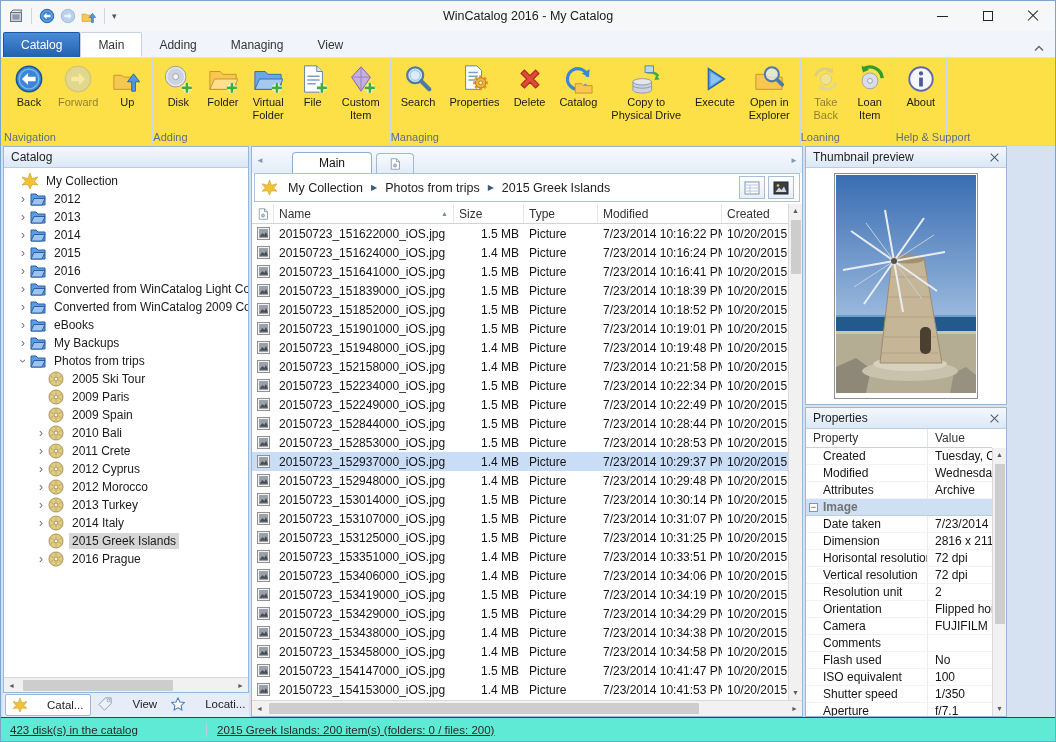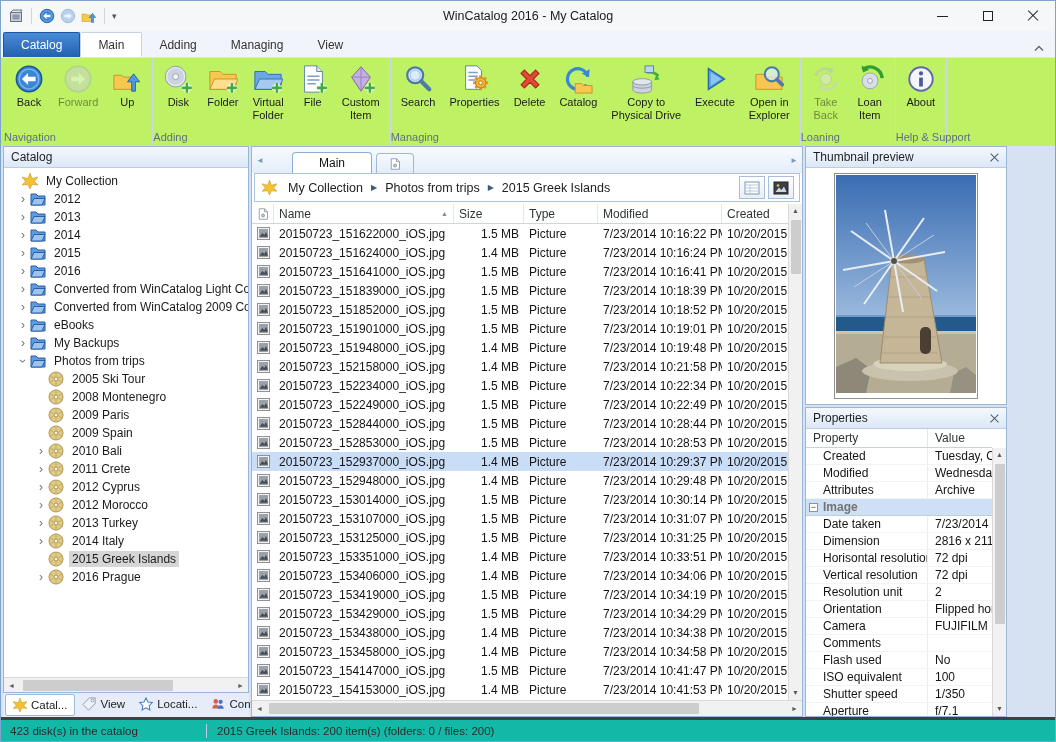--- a/index.html
+++ b/index.html
@@ -33,21 +33,21 @@
     display:flex; align-items:center; font-size:12px; margin:1px 0 0 2px;
     border:1px solid #1c55a0; border-bottom:none; border-radius:2px 2px 0 0; }
   .rtabs { display:flex; }
   .rtab { padding:0 17px; display:flex; align-items:center; font-size:12px; color:#333; margin-top:1px; }
   .rtab.act-true { background:#fff; border:1px solid #c6d3e4; border-bottom:1px solid #fff;
     border-radius:2px 2px 0 0; }
   .collapse-ribbon { position:absolute; right:10px; top:37px; z-index:5; }
 
   
   .ribbon { position:absolute; top:57px; left:0; right:0; height:88px;
-    background:#bef264; border-bottom:1px solid #c7d3e6; display:flex; padding-left:3px; }
+    background:#fde047; border-bottom:1px solid #c7d3e6; display:flex; padding-left:3px; }
   .rgroup { position:relative; display:flex; flex-direction:column; padding:2px 3px 15px;
     border-right:1px solid #cbd8ea; }
   .rbtns { display:flex; flex:1; align-items:flex-start; }
   .rbtn { display:flex; flex-direction:column; align-items:center; padding:4px 7px 0;
     min-width:44px; }
   .rbtn .ric { width:30px; height:30px; }
   .rlabel { font-size:11px; line-height:12.5px; text-align:center; white-space:pre-line;
     color:#1b1b1b; margin-top:2px; }
   .rbtn.dis-true { opacity:.5; filter:saturate(.3); }
   .rglabel { position:absolute; left:0; right:0; bottom:2px; text-align:left;
@@ -83,21 +83,21 @@
   .hthumb { height:11px; background:#cdcdcd; border-radius:1px; }
   .vbar { display:flex; flex-direction:column; align-items:center; border-left:1px solid #d9d9d9; }
   .vbar .arr { height:14px; line-height:14px; flex:none; }
   .vthumb { width:10px; background:#cdcdcd; border-radius:1px; }
   .tree-hscroll { position:absolute; left:0; right:0; bottom:0; height:15px; }
   .tree-hscroll .hthumb { width:150px; margin-left:4px; }
 
   
   .btabs { position:absolute; left:2px; top:692px; width:246px; height:24px; display:flex;
     align-items:flex-start; padding:1px 0 0 2px; background:#e6edf8; }
-  .btab { display:flex; align-items:center; gap:4px; padding:3px 7px; font-size:11.5px;
+  .btab { display:flex; align-items:center; gap:20px; padding:3px 7px; font-size:11.5px;
     color:#222; white-space:nowrap; }
   .btab.act-true { background:#fff; border:1px solid #9db8d8; border-radius:2px; }
   .btic { width:14px; height:14px; }
 
   
   .center { position:absolute; left:250px; top:145px; width:552px; height:571px;
     background:#fff; border:1px solid #98b6d8; }
   .tabstrip { position:absolute; top:0; left:0; right:0; height:26px;
     background:linear-gradient(#f7fafd,#e4edf8); display:flex; align-items:flex-end; }
   .tsarrow { width:16px; text-align:center; font-size:8px; color:#7e99bb; align-self:center; }
@@ -164,22 +164,22 @@
   .pval { flex:1; padding-left:7px; white-space:nowrap; overflow:hidden; }
   .prow.grp-true { background:#cfe0f4; border-bottom:1px solid #b8cfe9; }
   .prow.grp-true .pname { font-weight:bold; color:#737373; border-right:none; }
   .prow.grp-true .pexp span { width:9px; height:9px; border:1px solid #8096ab; background:#fff;
     display:flex; align-items:center; justify-content:center; line-height:7px; }
   .props-vscroll { position:absolute; top:40px; right:0; bottom:0; width:14px; }
   .props-vscroll .vthumb { height:160px; margin-top:2px; }
   .props-vscroll .arr.down { margin-top:auto; }
 
   
-  .status { position:absolute; left:0; right:0; top:716px; bottom:0; background:#14b8a6;
-    border-top:3px solid #404040; display:flex; align-items:center; font-size:11.5px; color:#2a2a2a; }
+  .status { position:absolute; left:0; right:0; top:716px; bottom:0; background:#5eead4;
+    border-top:1px solid #404040; display:flex; align-items:center; font-size:11.5px; color:#2a2a2a;text-decoration:underline; }
   .stat1 { padding:0 10px 0 9px; width:205px; flex:none; }
   .statdiv { width:1px; height:14px; background:#b9cde6; flex:none; }
   .stat2 { padding-left:10px; white-space:nowrap; }
 
   .hidden-defs { position:absolute; width:0; height:0; overflow:hidden; }
 </style>
 </head>
 <body>
 
 <svg class="hidden-defs" xmlns="http://www.w3.org/2000/svg">
@@ -662,27 +662,20 @@
         </div>
 
         <div class="trow ind-2">
           <span class="texp exp-none">›</span>
           <svg class="tic">
             <use href="#tri-disc"></use>
           </svg>
           <span class="tlabel">2005 Ski Tour</span>
         </div>
 
-        <div class="trow ind-2">
-          <span class="texp exp-none">›</span>
-          <svg class="tic">
-            <use href="#tri-disc"></use>
-          </svg>
-          <span class="tlabel">2008 Montenegro</span>
-        </div>
 
         <div class="trow ind-2">
           <span class="texp exp-none">›</span>
           <svg class="tic">
             <use href="#tri-disc"></use>
           </svg>
           <span class="tlabel">2009 Paris</span>
         </div>
 
         <div class="trow ind-2">

